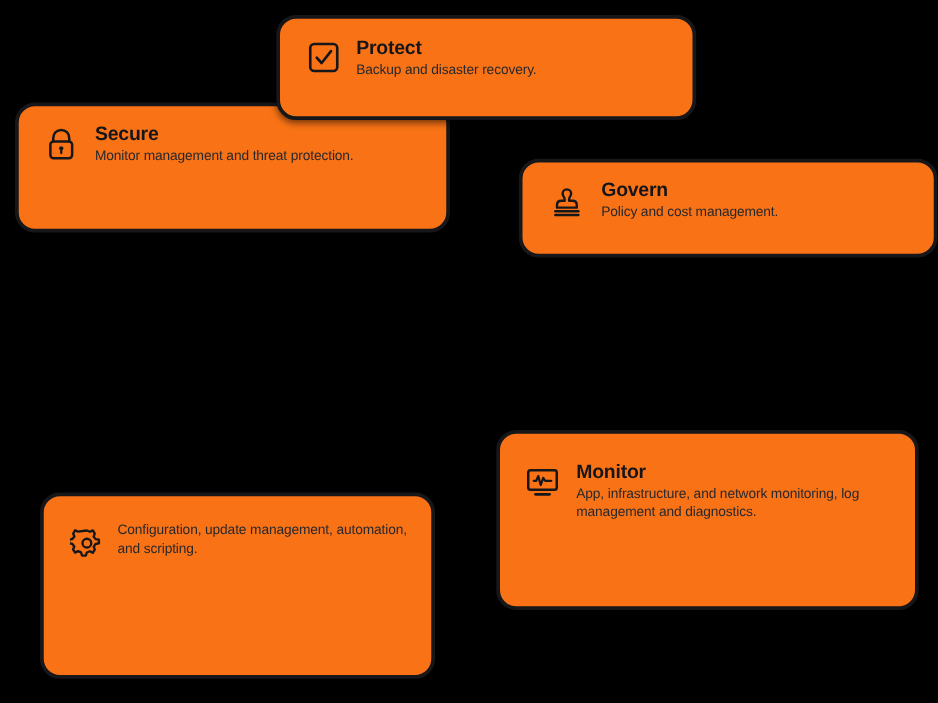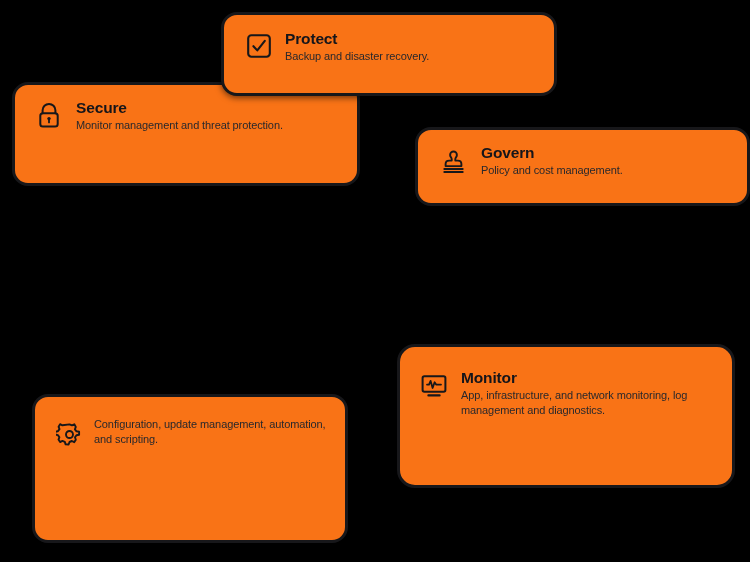--- a/index.html
+++ b/index.html
@@ -93,21 +93,20 @@
     padding: 14px 14px 14px 20px;
     margin-left: 16px;
   }
   #card-govern .icon-wrap { margin-right: 13px; margin-top: 3px; }
 
   #card-monitor {
     left: 397px;  top: 344px;
     width: 338px; height: 144px;
     z-index: 3;
     padding: 22px 16px 16px 19px;
-    border-radius: 18px;
   }
   #card-monitor .icon-wrap { margin-right: 12px; margin-top: 2px; }
 
   #card-configure {
     left: 32px;   top: 394px;
     width: 316px; height: 149px;
     z-index: 4;
     padding: 20px 14px 18px 19px;
   }
   #card-configure .icon-wrap { margin-right: 10px; margin-top: 2px; }

